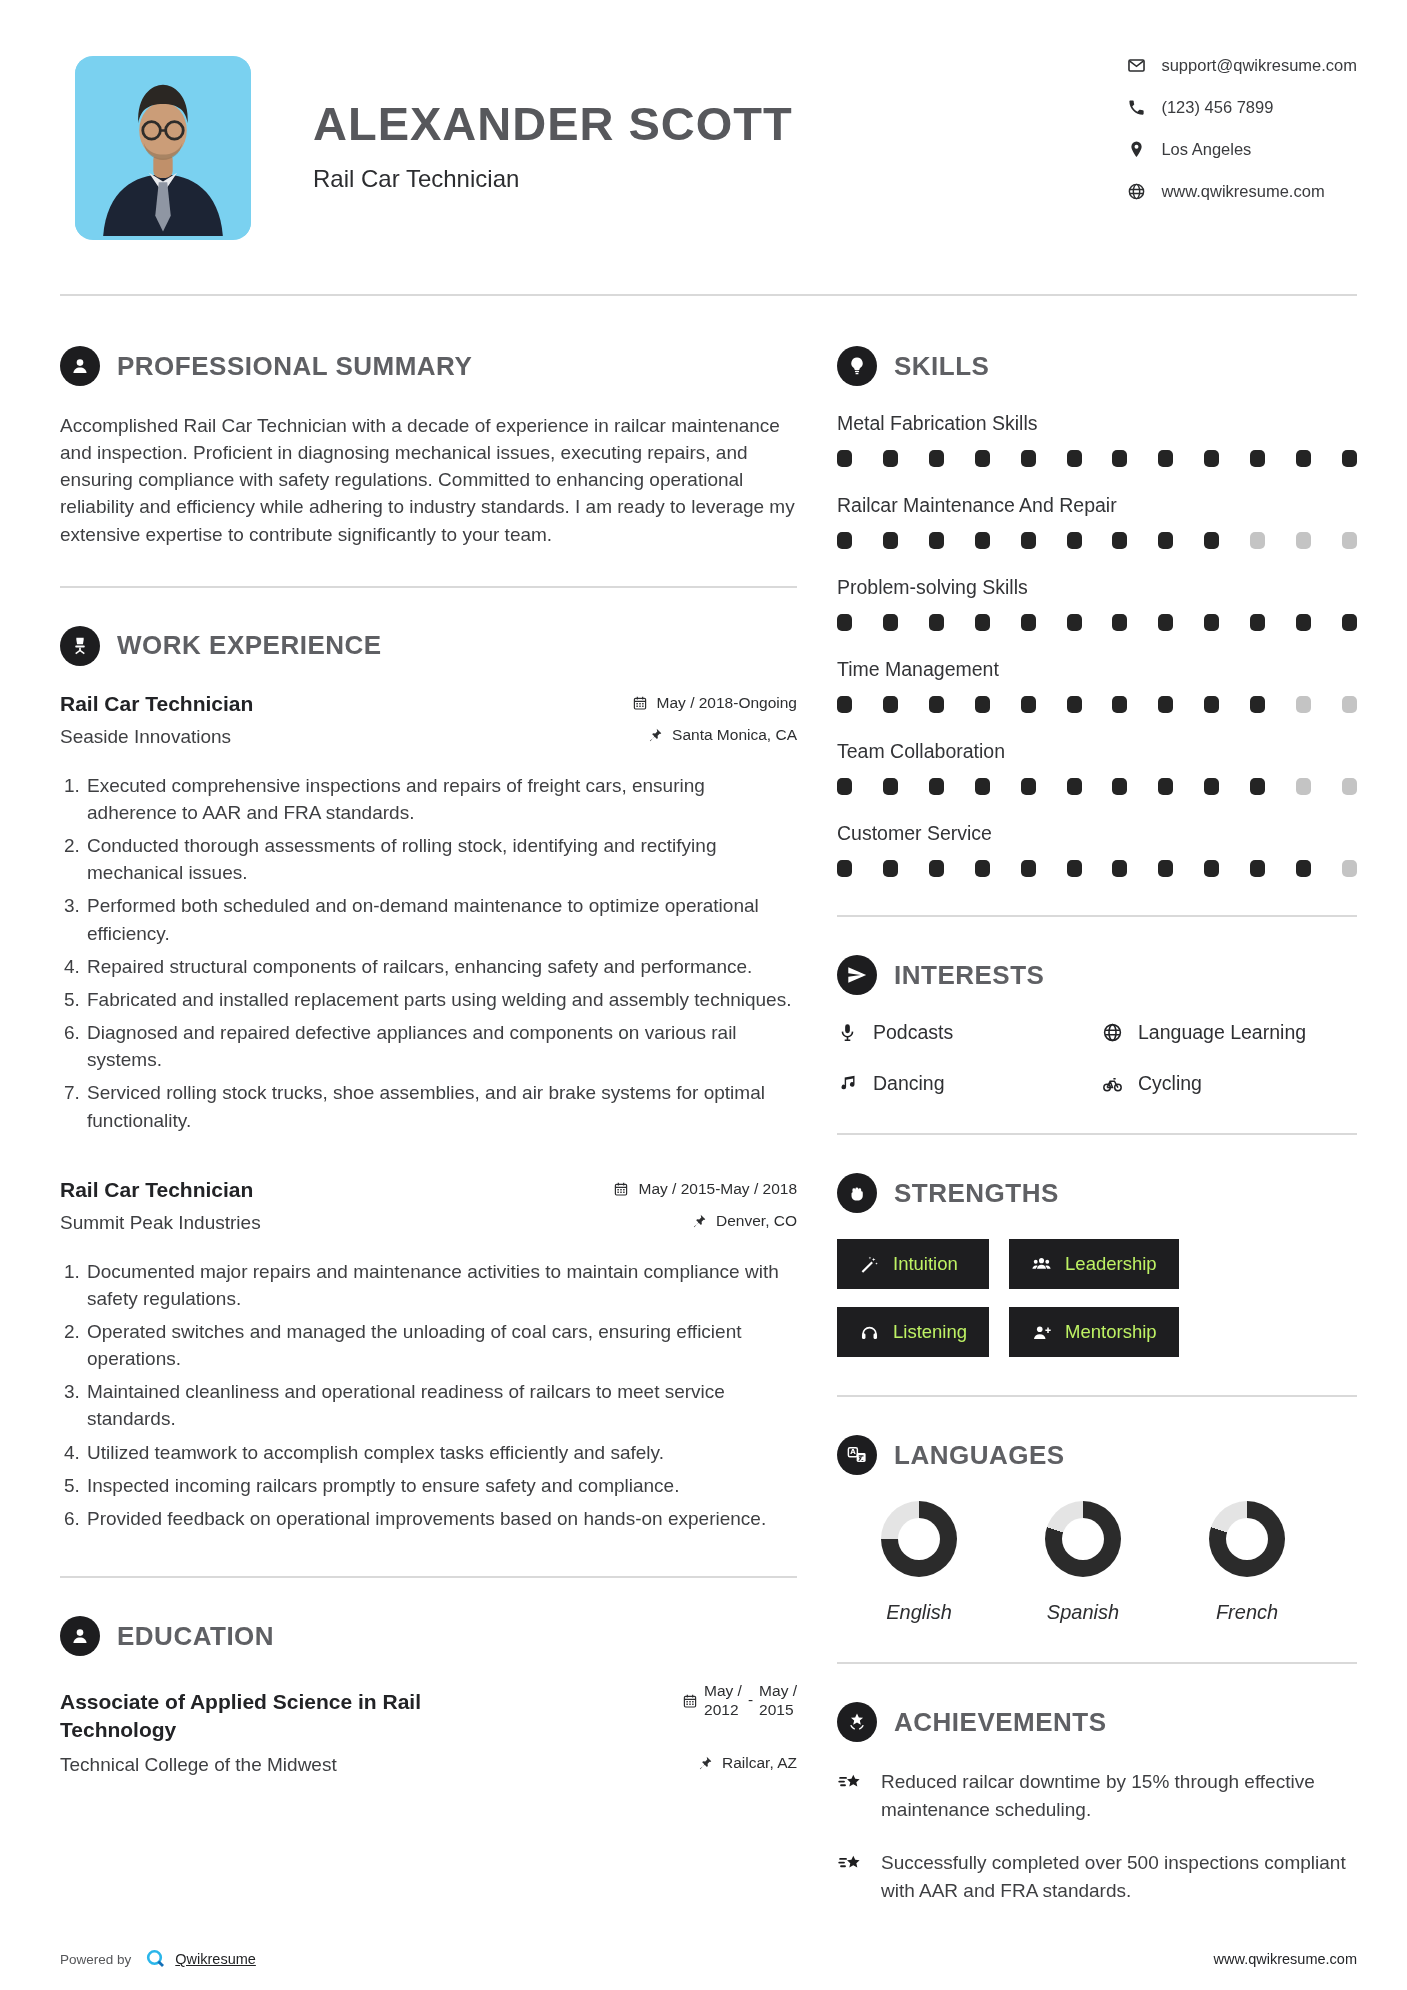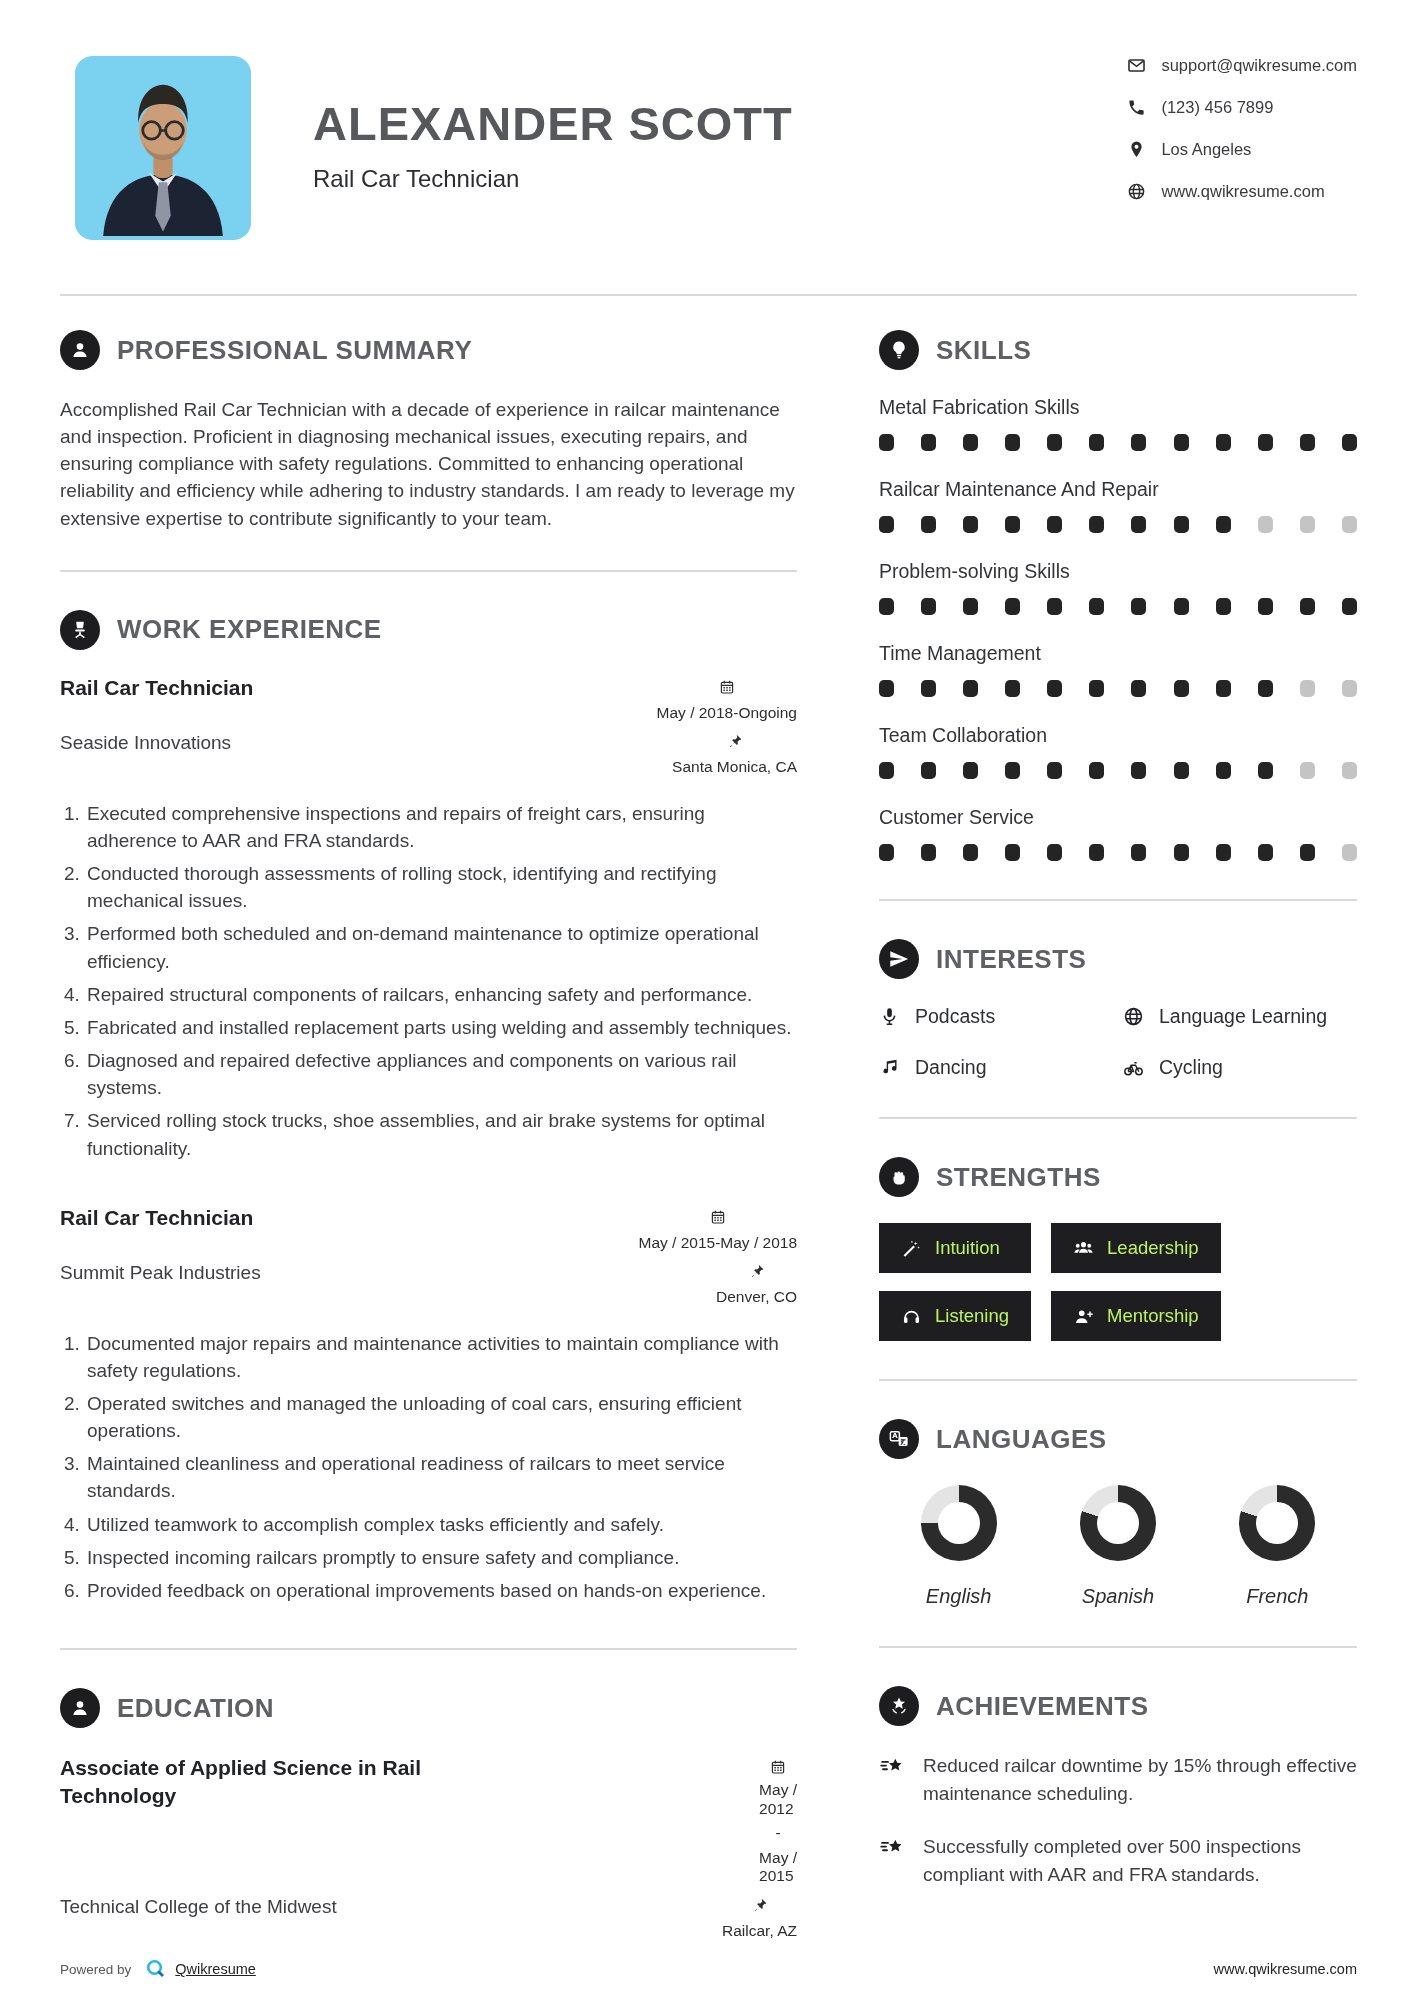--- a/index.html
+++ b/index.html
@@ -20,36 +20,36 @@
   .job-title { font-size:24px; color:#2c2d30; }
   .contact { list-style:none; margin:0 0 0 auto; padding:0; display:flex; flex-direction:column; gap:23px; padding-top:0; }
   .contact li { display:flex; align-items:center; gap:15px; font-size:16.5px; color:#3a3b3e; }
   .contact .cicon { width:19px; height:19px; flex:none; color:#2b2c2e; }
   .contact .cicon svg { width:100%; height:100%; }
 
   .rule-full { border:none; border-top:2px solid #d9d9d9; margin:54px 0 0 0; }
   .col-rule { border:none; border-top:2px solid #d9d9d9; margin:38px 0; }
 
   
-  .cols { display:flex; gap:82px; margin-top:34px; flex:1 1 auto; }
+  .cols { display:flex; gap:40px; margin-top:50px; flex:1 1 auto; }
   .col-left { width:737px; flex:none; }
   .col-right { flex:1 1 auto; min-width:0; }
 
   .sec-head { display:flex; align-items:center; gap:17px; margin-bottom:26px; }
   .sec-icon { width:40px; height:40px; border-radius:50%; background:#1d1d1f; color:#ffffff; display:flex; align-items:center; justify-content:center; flex:none; }
   .sec-icon svg { width:22px; height:22px; }
   h2.sec-title { font-size:26px; font-weight:bold; color:#5f6064; letter-spacing:.5px; margin:0; }
 
   .summary-text { font-size:19px; line-height:1.43; margin:0; color:#3e3f42; }
 
   
   .job { margin-bottom:44px; }
   .job-row { display:flex; justify-content:space-between; align-items:baseline; }
   .job h3 { font-size:21px; font-weight:bold; color:#222326; margin:0; }
-  .meta { display:flex; align-items:center; gap:9px; font-size:15.5px; color:#2d2e30; white-space:nowrap;flex-direction:column; }
+  .meta { display:flex; align-items:center; gap:9px; font-size:15.5px; color:#2d2e30; white-space:nowrap; }
   .meta .micon { width:16px; height:16px; color:#2d2e30; flex:none; }
   .meta .micon svg { width:100%; height:100%; }
   .company { font-size:19px; color:#3e3f42; margin-top:10px; }
   .job ol { margin:24px 0 0 0; padding-left:25px; }
   .job ol li, .edu-desc { font-size:19px; line-height:1.43; color:#3e3f42; }
   .job ol li { padding-left:2px; margin-bottom:6px; }
 
   
   .edu-degree { font-size:21px; font-weight:bold; color:#222326; margin:0; max-width:440px; line-height:1.35; }
   .date-stack { display:flex; gap:6px; align-items:center; font-size:15.5px; line-height:1.2; }

